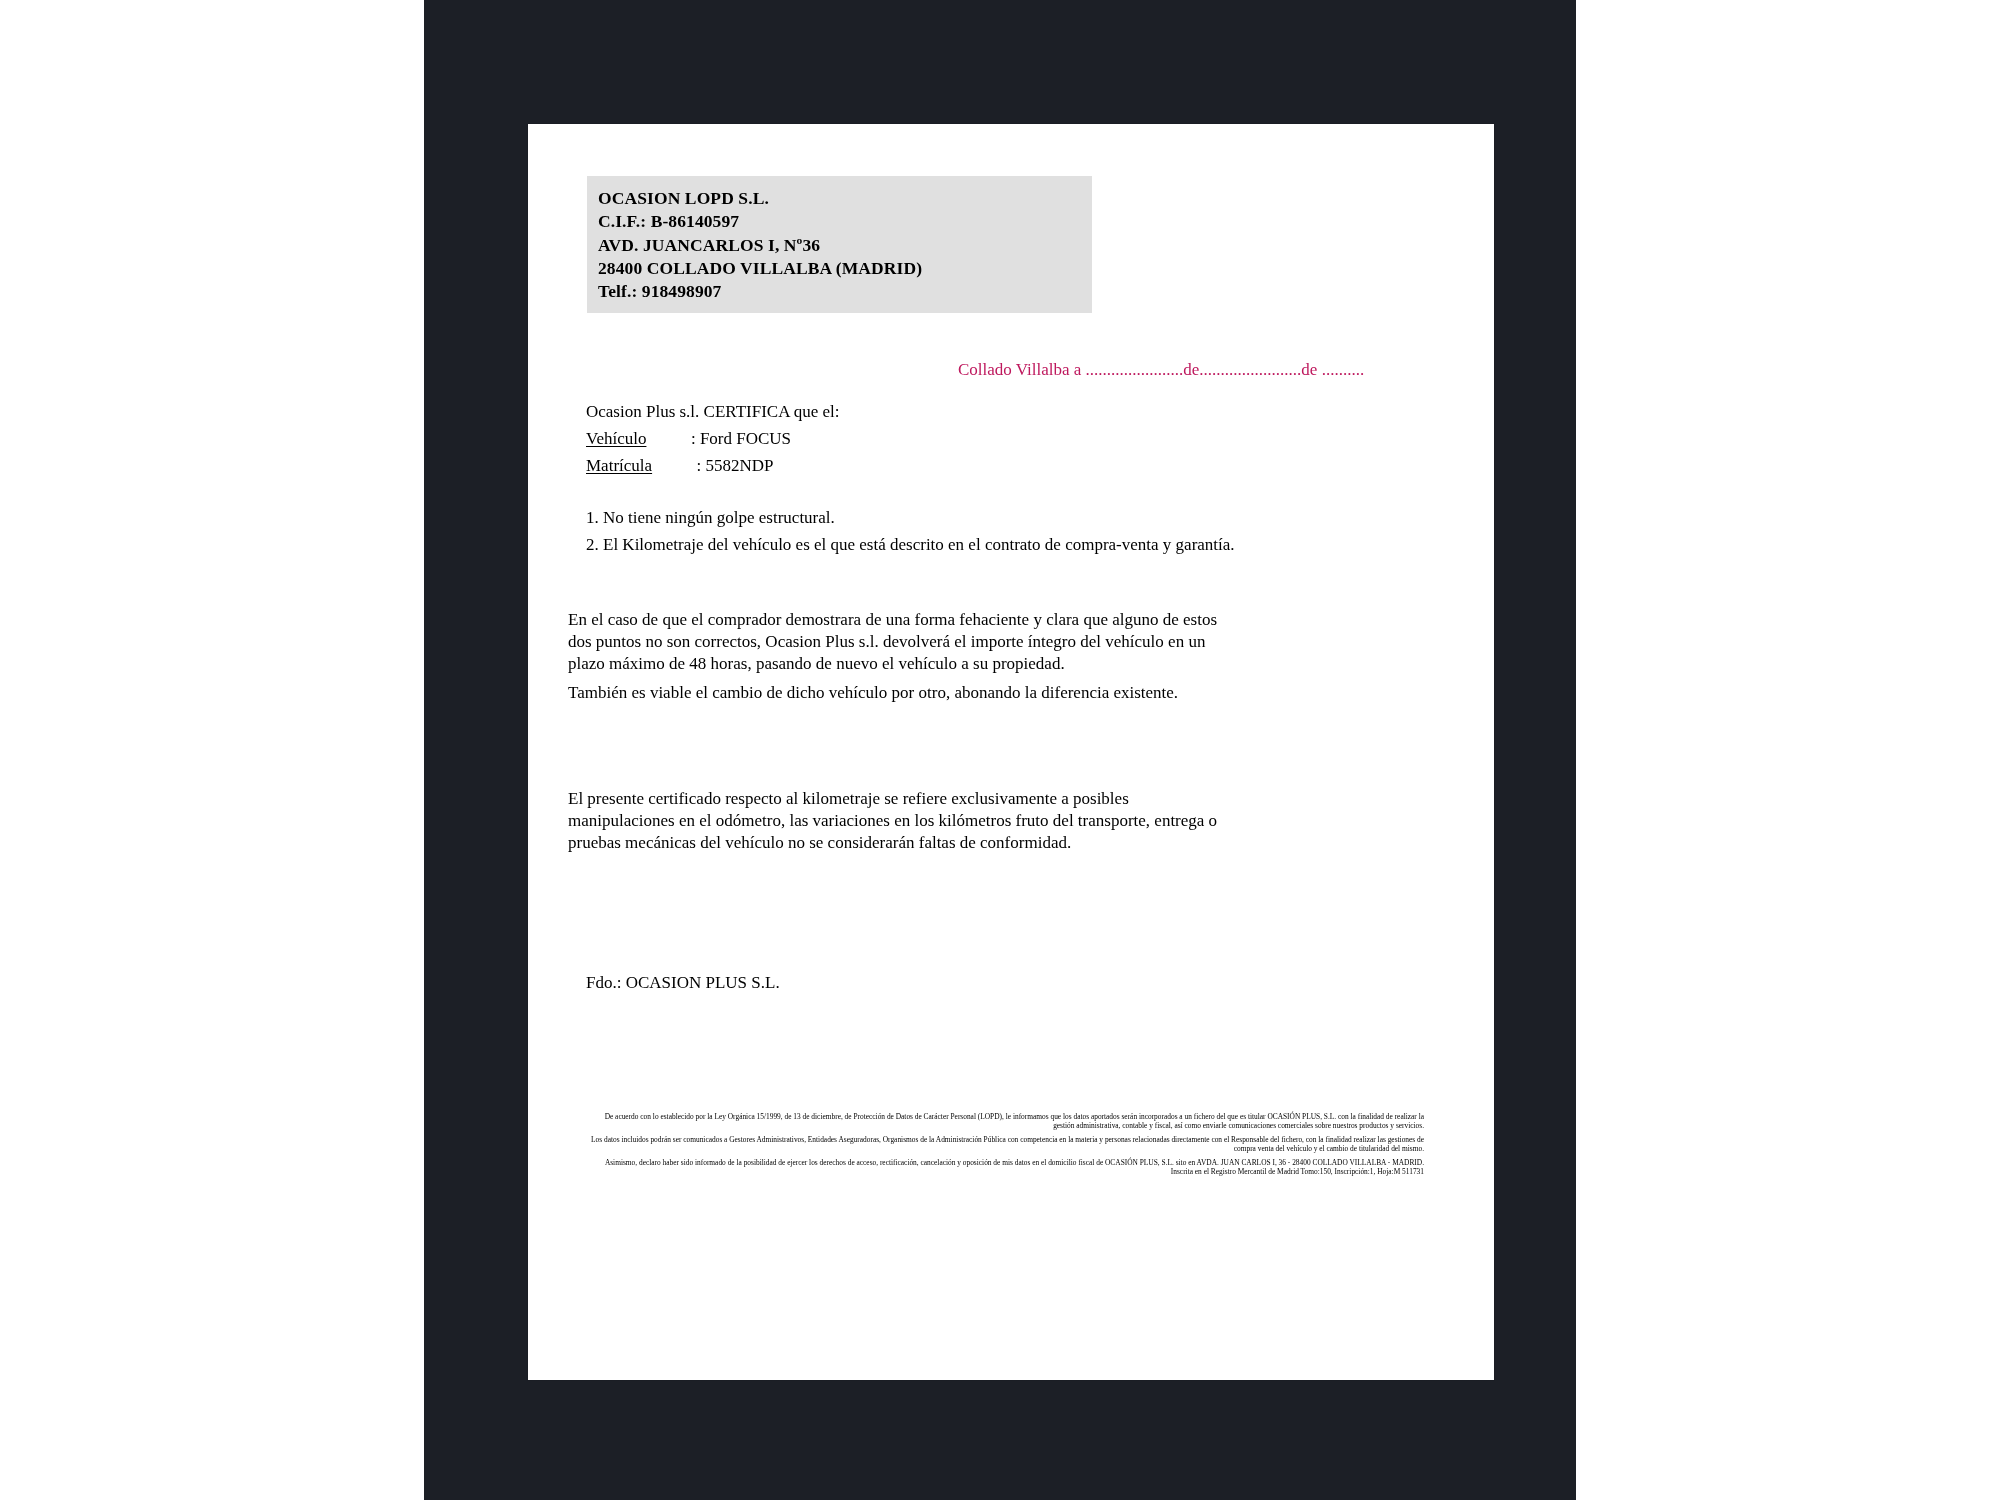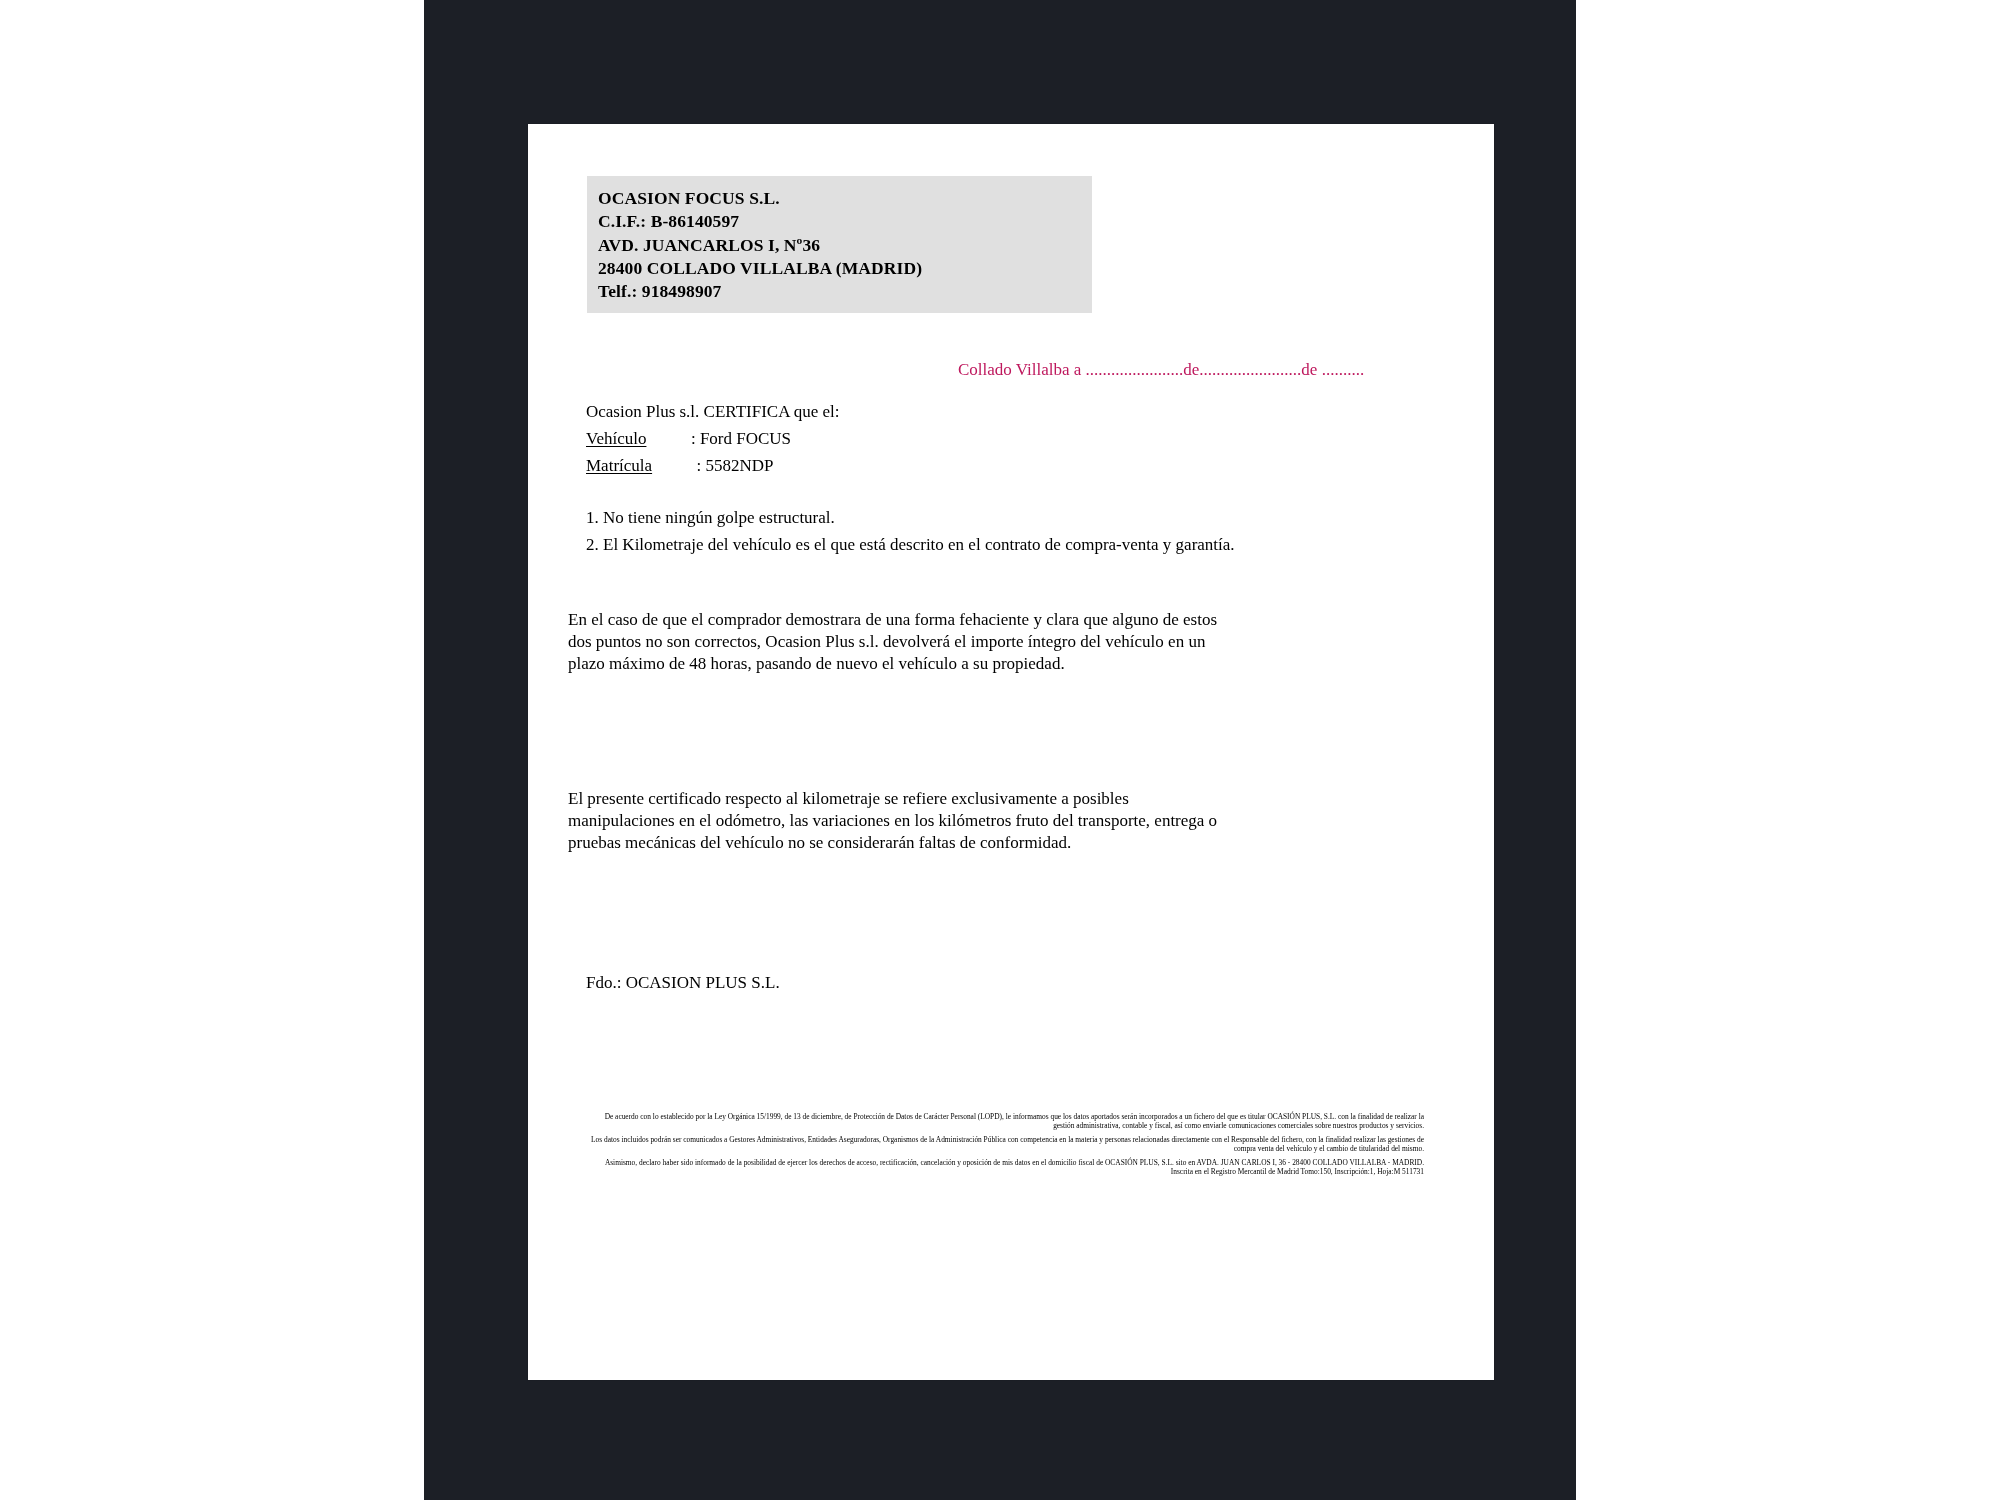--- a/index.html
+++ b/index.html
@@ -148,21 +148,21 @@
 </head>
 <body>
 
 <div class="viewer">
   <div class="dark-backdrop"></div>
 
   <div class="page">
     <div class="page-inner">
 
       <div class="letterhead">
-        <div>OCASION FOCUS S.L.</div>
+        <div>OCASION LOPD S.L.</div>
         <div>C.I.F.: B-86140597</div>
         <div>AVD. JUANCARLOS I, Nº36</div>
         <div>28400 COLLADO VILLALBA (MADRID)</div>
         <div>Telf.: 918498907</div>
       </div>
 
       <div class="place-date">Collado Villalba a .......................de........................de ..........</div>
 
       <div class="certifica">Ocasion Plus s.l. CERTIFICA que el:</div>
 
@@ -175,20 +175,21 @@
       <div class="field-row r2">
         <span class="field-label">Matrícula</span>
         <span class="field-sep"></span>
         <span>: 5582NDP</span>
       </div>
 
       <div class="numbered n1">1. No tiene ningún golpe estructural.</div>
       <div class="numbered n2">2. El Kilometraje del vehículo es el que está descrito en el contrato de compra-venta y garantía.</div>
 
       <div class="para p1">En el caso de que el comprador demostrara de una forma fehaciente y clara que alguno de estos dos puntos no son correctos, Ocasion Plus s.l. devolverá el importe íntegro del vehículo en un plazo máximo de 48 horas, pasando de nuevo el vehículo a su propiedad.</div>
+      <div class="para p2">También es viable el cambio de dicho vehículo por otro, abonando la diferencia existente.</div>
       <div class="para p4">El presente certificado respecto al kilometraje se refiere exclusivamente a posibles manipulaciones en el odómetro, las variaciones en los kilómetros fruto del transporte, entrega o pruebas mecánicas del vehículo no se considerarán faltas de conformidad.</div>
 
       <div class="signature">Fdo.: OCASION PLUS S.L.</div>
 
       <div class="legal">
         <p>De acuerdo con lo establecido por la Ley Orgánica 15/1999, de 13 de diciembre, de Protección de Datos de Carácter Personal (LOPD), le informamos que los datos aportados serán incorporados a un fichero del que es titular OCASIÓN PLUS, S.L. con la finalidad de realizar la gestión administrativa, contable y fiscal, así como enviarle comunicaciones comerciales sobre nuestros productos y servicios.</p>
         <p>Los datos incluidos podrán ser comunicados a Gestores Administrativos, Entidades Aseguradoras, Organismos de la Administración Pública con competencia en la materia y personas relacionadas directamente con el Responsable del fichero, con la finalidad realizar las gestiones de compra venta del vehículo y el cambio de titularidad del mismo.</p>
         <p>Asimismo, declaro haber sido informado de la posibilidad de ejercer los derechos de acceso, rectificación, cancelación y oposición de mis datos en el domicilio fiscal de OCASIÓN PLUS, S.L. sito en AVDA. JUAN CARLOS I, 36 - 28400 COLLADO VILLALBA - MADRID. Inscrita en el Registro Mercantil de Madrid Tomo:150, Inscripción:1, Hoja:M 511731</p>
       </div>
 

